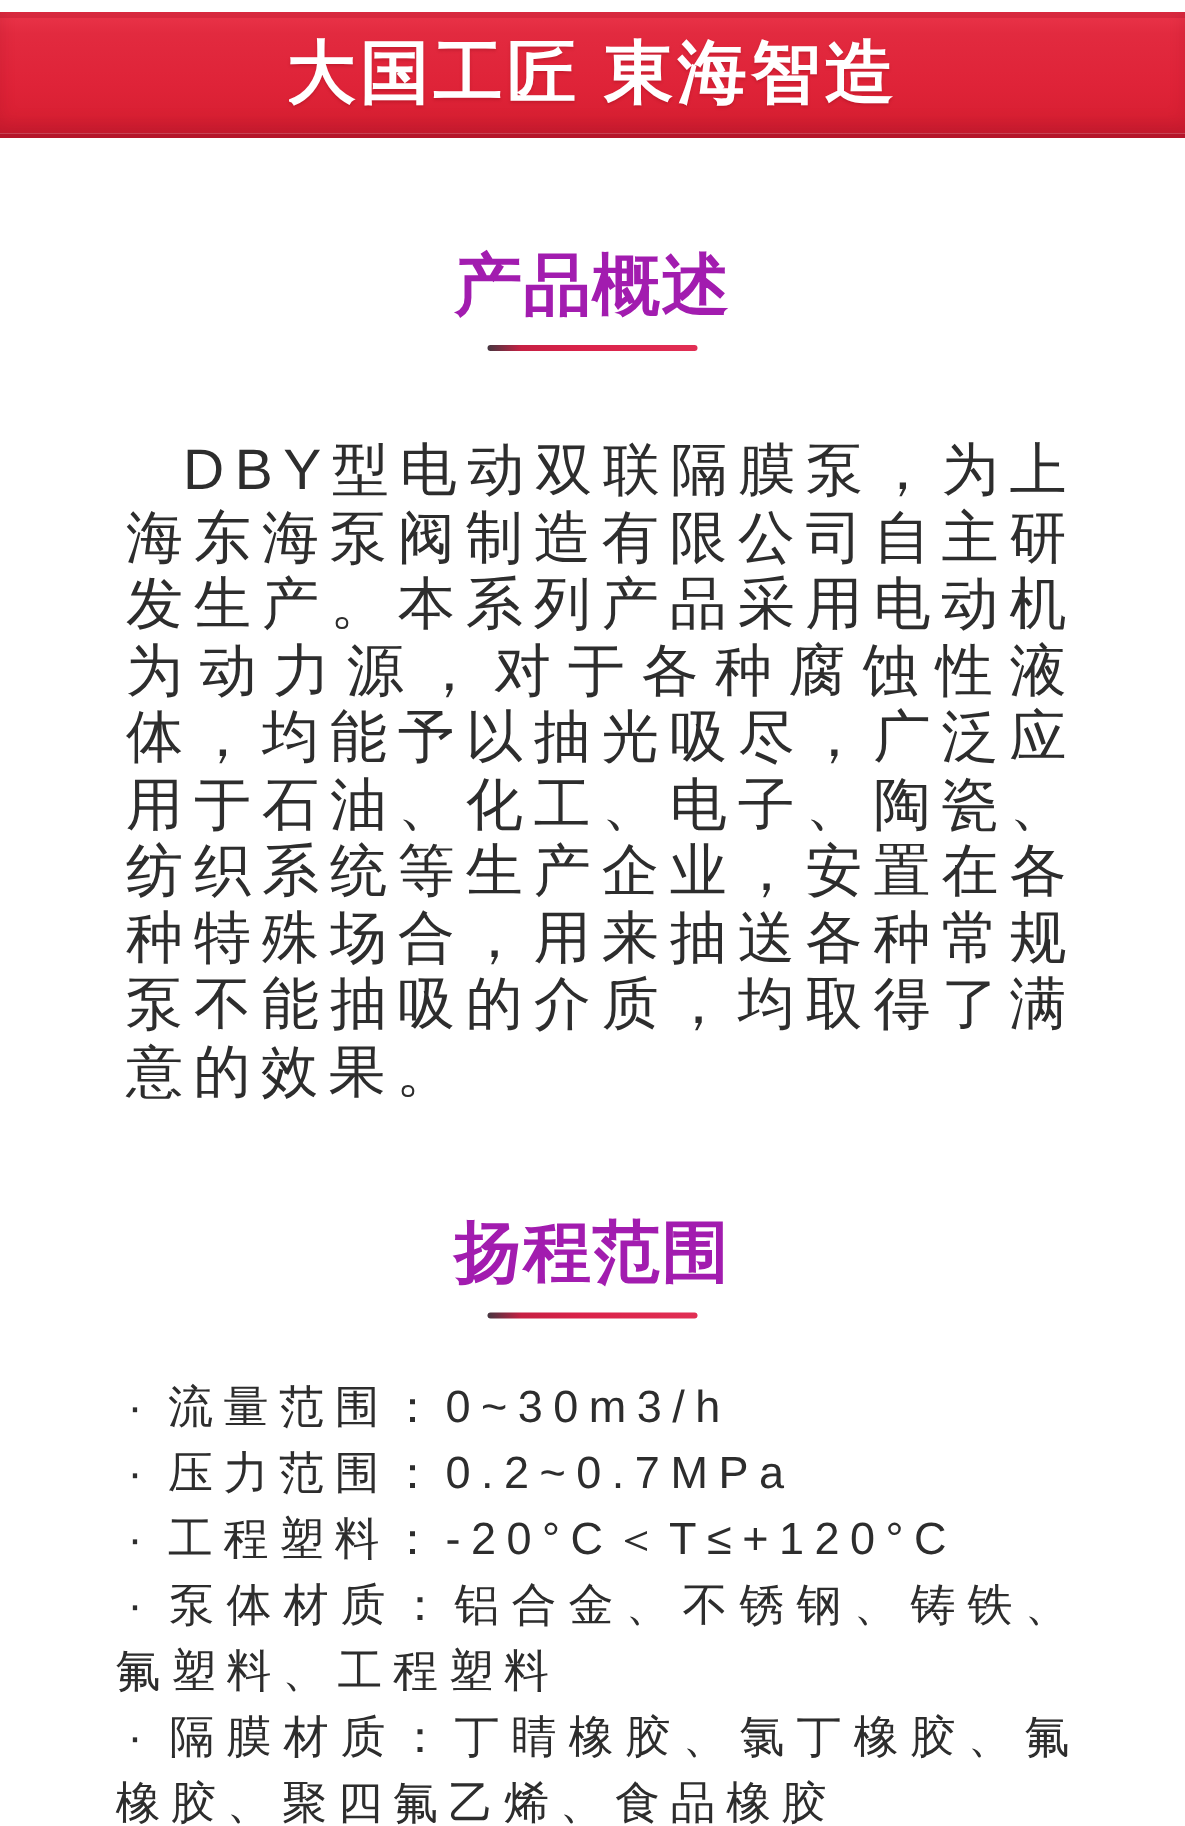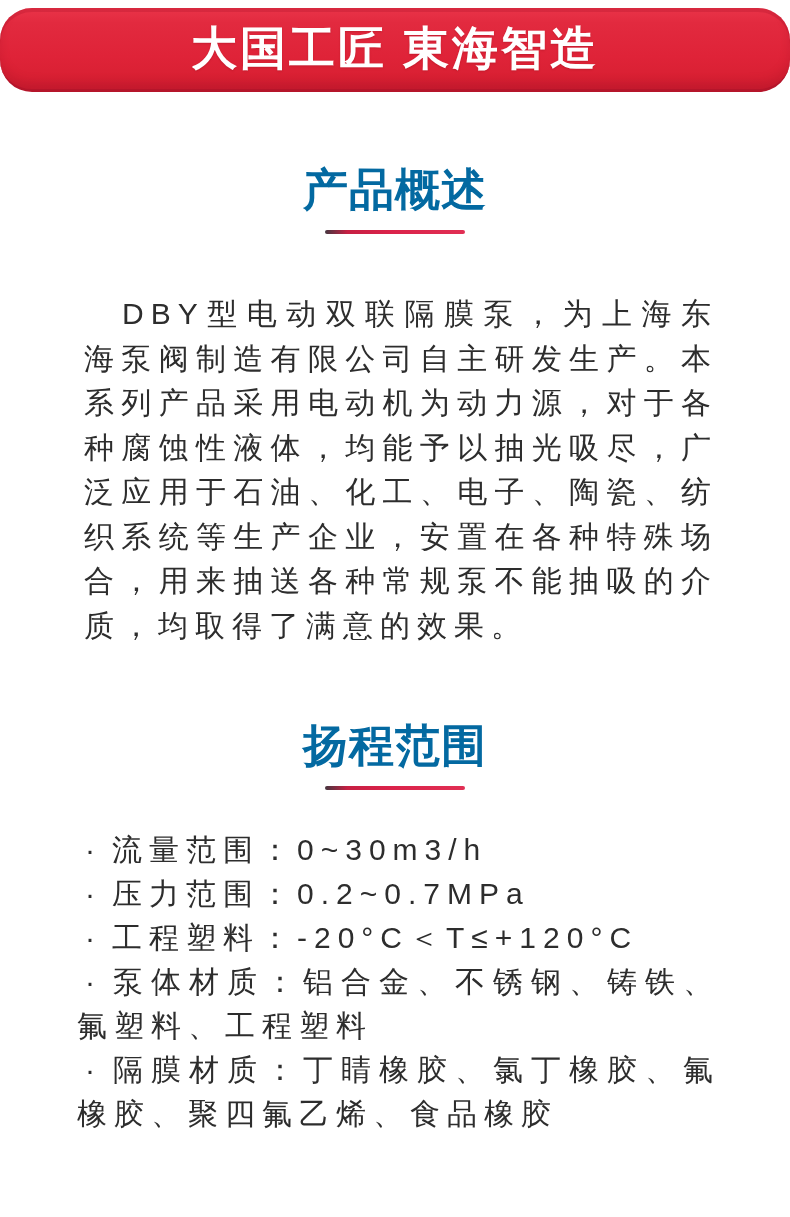--- a/index.html
+++ b/index.html
@@ -1,15 +1,15 @@
 <!DOCTYPE html>
 <html><head>
 <meta charset="utf-8">
 <style>
-  * { margin: 0; padding: 0; box-sizing: border-box; border-radius: 32px; }
+  * { margin: 0; padding: 0; box-sizing: border-box; }
   html, body { background: #ffffff; }
   body {
     width: 790px;
     height: 1217px;
     margin: 0 auto;
     overflow: hidden;
     font-family: "Liberation Sans", "DejaVu Sans", sans-serif;
     color: #2d2d2d;
     position: relative;
   }
@@ -37,35 +37,35 @@
 
   
   .section-heading {
     margin-top: 72px;
     text-align: center;
   }
   .section-title {
     font-size: 45px;
     line-height: 52px;
     font-weight: 700;
-    color: #0369a1;
+    color: #a21caf;
     letter-spacing: 1px;
   }
   .title-underline {
     width: 140px;
     height: 4px;
     margin: 14px auto 0 auto;
     border-radius: 2px;
     background: linear-gradient(90deg, #453640 0%, #c62043 16%, #da224a 45%, #e12f54 100%);
   }
 
   
   .overview-paragraph {
     margin: 58px 72px 0 84px;
-    font-size: 30px;
+    font-size: 38px;
     line-height: 44.5px;
     letter-spacing: 7px;
     text-align: justify;
     text-indent: 38px;
     color: #2d2d2d;
   }
 
   
   .conditions-list {
     margin: 38px 70px 0 77px;

